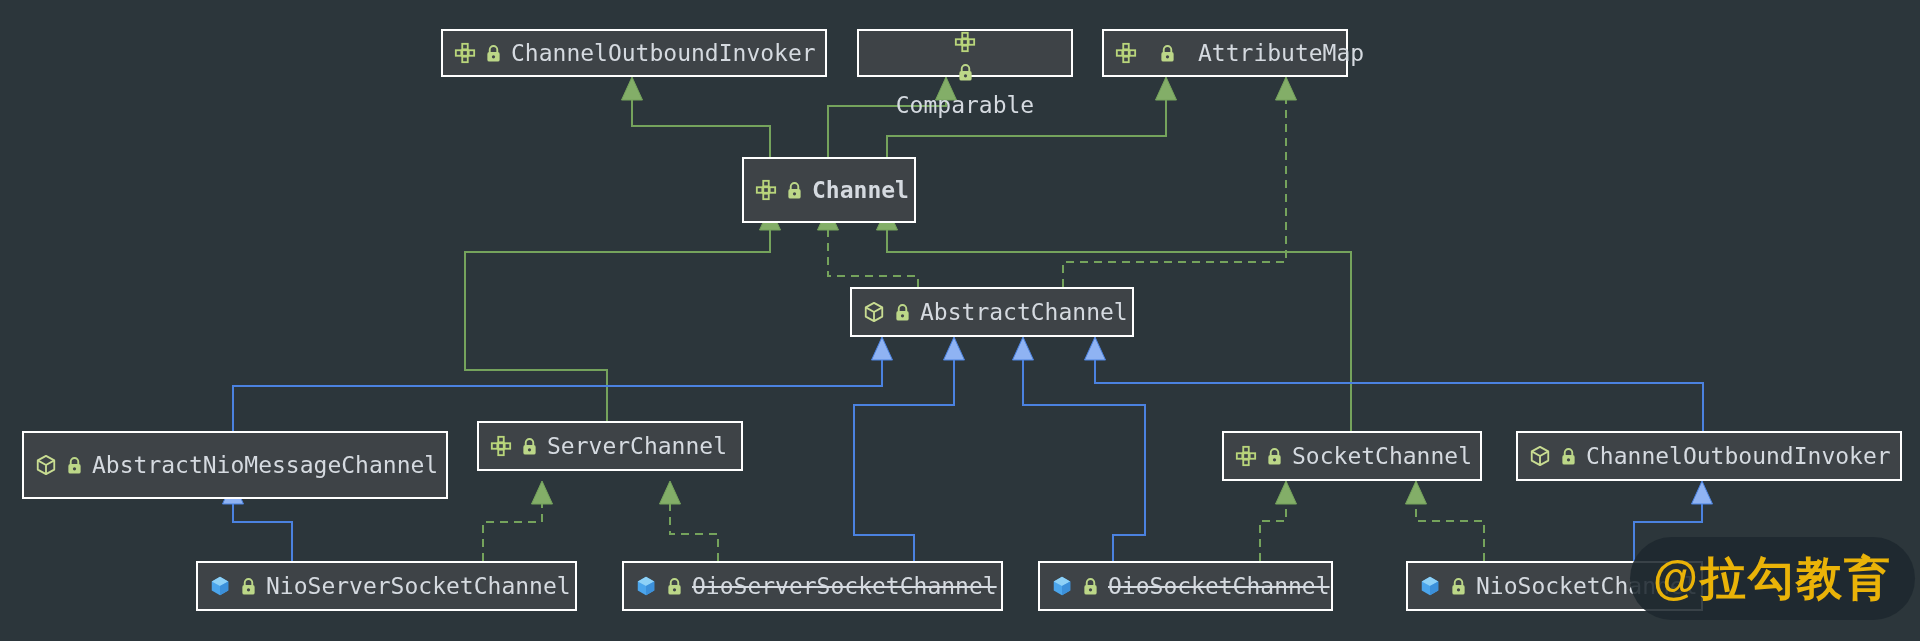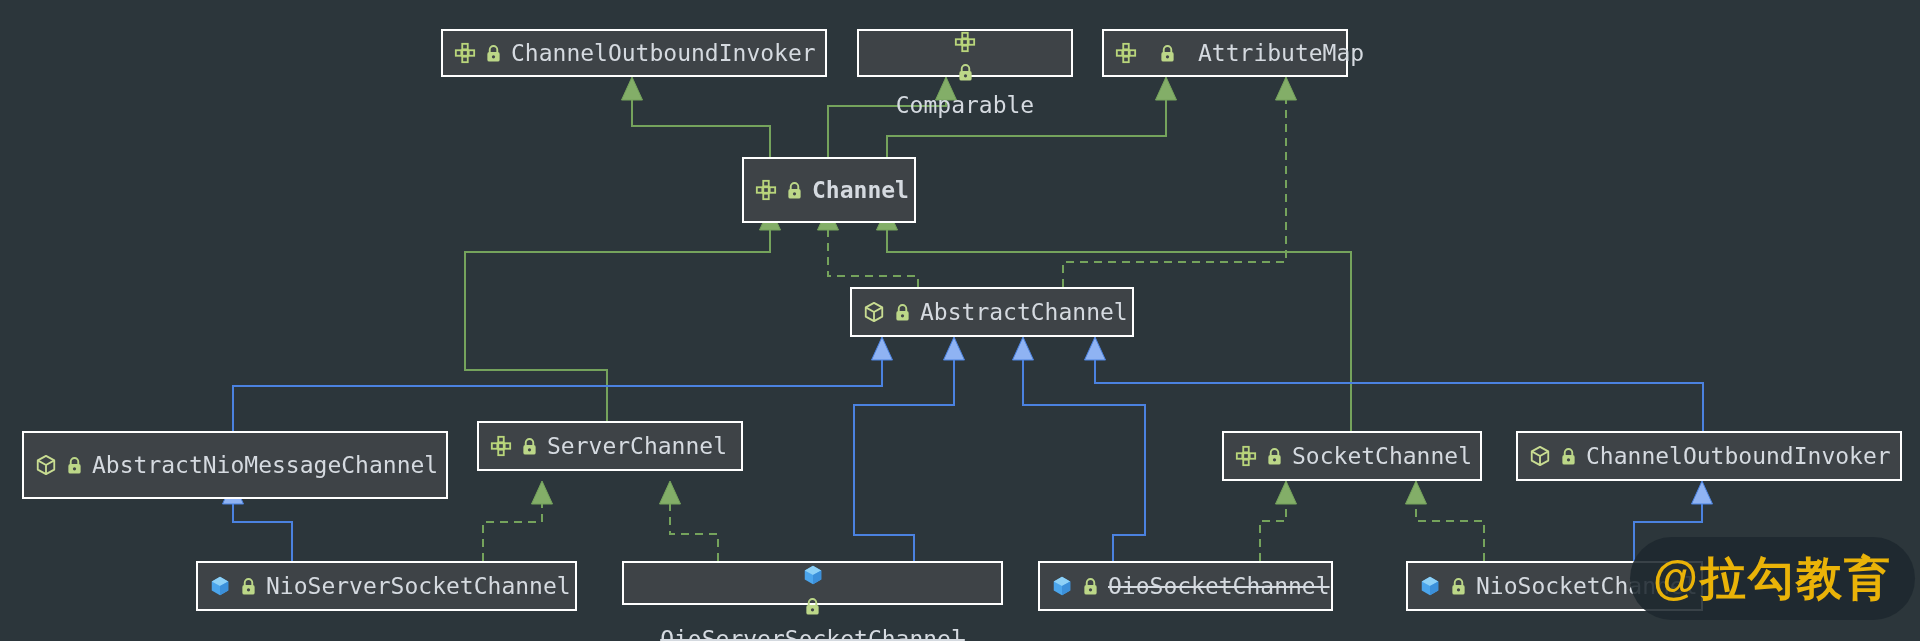--- a/index.html
+++ b/index.html
@@ -204,21 +204,21 @@
     <polygon points="12,2 21,7 12,12 3,7" fill="#8ed1f7"></polygon>
     <polygon points="12,12 21,7 21,17 12,22" fill="#3c90da"></polygon>
       </svg>
       <svg class="licon" width="17" height="21" viewBox="0 0 18 21">
   <path d="M5 9 V6.5 a4 4 0 0 1 8 0 V9" fill="none" stroke="#bcd788" stroke-width="2"></path>
   <rect x="2.5" y="9" width="13" height="10" rx="2" fill="#bcd788"></rect>
   <circle cx="9" cy="14" r="1.7" fill="#414649"></circle>
       </svg>
       <span class="nlabel">NioServerSocketChannel</span>
     </div>
-    <div class="node deprecated" style="left: 622px; top: 561px; width: 381px; height: 44px; flex-direction: column;">
+    <div class="node deprecated" style="left: 622px; top: 561px; width: 381px; height: 50px;">
       <svg class="nicon" width="22" height="24" viewBox="0 0 24 24">
     <polygon points="12,2 21,7 21,17 12,22 3,17 3,7" fill="#4ba5ec"></polygon>
     <polygon points="12,2 21,7 12,12 3,7" fill="#8ed1f7"></polygon>
     <polygon points="12,12 21,7 21,17 12,22" fill="#3c90da"></polygon>
       </svg>
       <svg class="licon" width="17" height="21" viewBox="0 0 18 21">
   <path d="M5 9 V6.5 a4 4 0 0 1 8 0 V9" fill="none" stroke="#bcd788" stroke-width="2"></path>
   <rect x="2.5" y="9" width="13" height="10" rx="2" fill="#bcd788"></rect>
   <circle cx="9" cy="14" r="1.7" fill="#414649"></circle>
       </svg>

